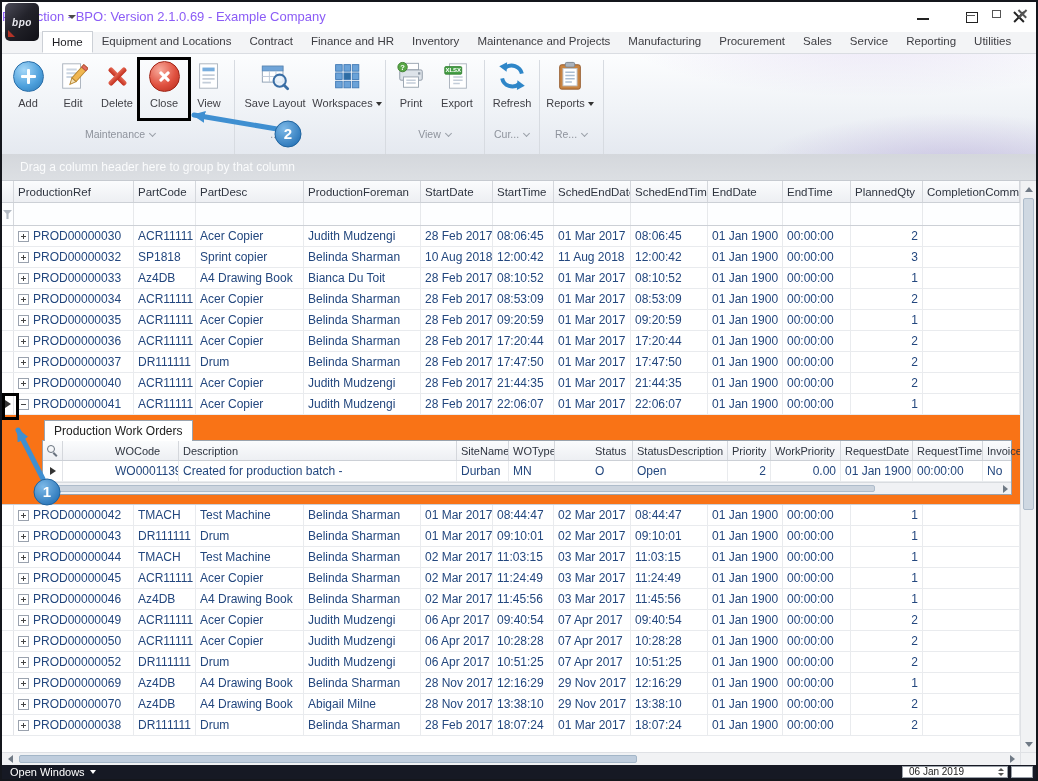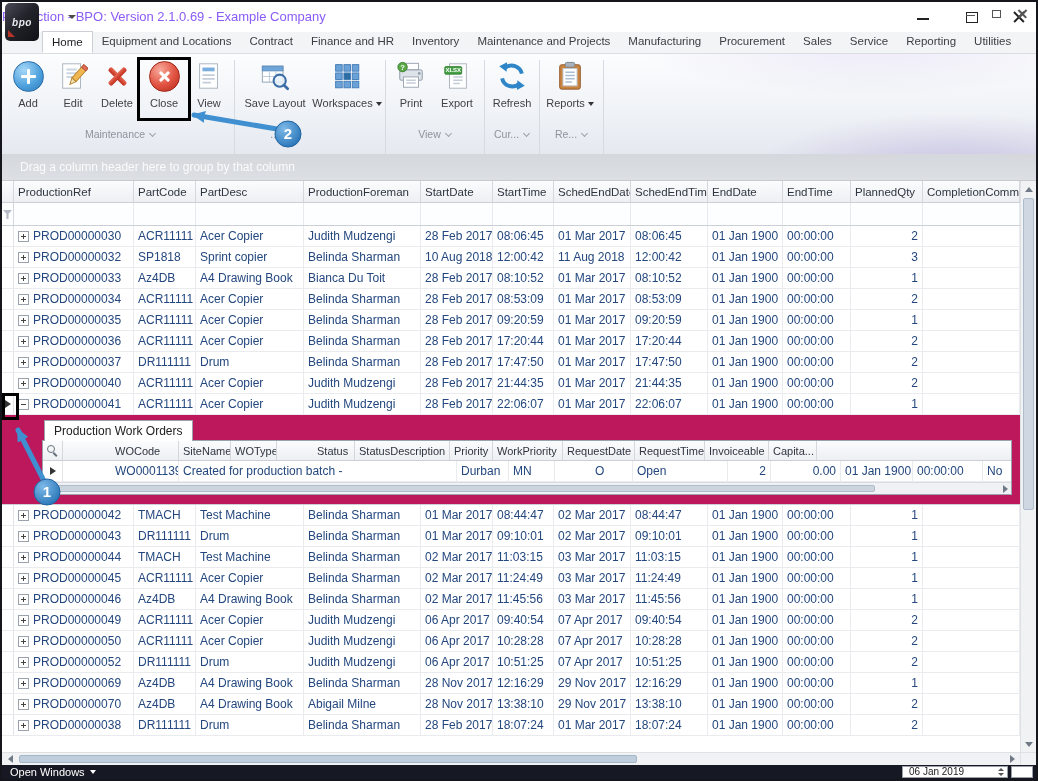--- a/index.html
+++ b/index.html
@@ -104,21 +104,21 @@
   .c0{width:120px;} .c1{width:62px;} .c2{width:108px;} .c3{width:117px;} .c4{width:72px;} .c5{width:61px;}
   .c6{width:77px;} .c7{width:77px;} .c8{width:75px;} .c9{width:68px;} .c10{width:72px;justify-content:flex-end;}
   .c11{width:97px;}
   
   .s0{width:68px;margin-left:48px;} .s1{width:278px;} .s2{width:52px;} .s3{width:46px;} .s4{width:42px;margin-left:36px;} .s5{width:95px;}
   .s6{width:43px;justify-content:flex-end;} .s7{width:70px;justify-content:flex-end;} .s8{width:72px;}
   .s9{width:70px;} .s10{width:64px;} .s11{width:48px;}
   .grid-filler{height:16px;background:#fff;}
 
   
-  .expanded{height:90px;box-sizing:border-box;border-bottom:1px solid #ccd0d6;background:#be185d;padding-top:4px;}
+  .expanded{height:90px;box-sizing:border-box;border-bottom:1px solid #ccd0d6;background:#f97316;padding-top:4px;}
   .subtab-strip{margin-left:40px;width:970px;height:22px;position:relative;box-sizing:border-box;
     border-bottom:1px solid #9aa3ad;}
   .subtab{position:absolute;left:2px;top:1px;height:21px;line-height:20px;box-sizing:border-box;background:#fff;
     border:1px solid #9aa3ad;border-bottom:none;padding:0 9px;font-size:12px;color:#222;}
   .subgrid{margin-left:40px;width:970px;box-sizing:border-box;background:#fff;
     border-left:1px solid #9aa3ad;border-right:1px solid #9aa3ad;border-bottom:1px solid #9aa3ad;}
   .sub-header{height:20px;}
   .sub-header .cell{font-size:11px;}
   .sub-rows .grid-row{width:968px;}
   .sub-hscroll{height:12px;background:#f0f1f4;border-top:1px solid #d9dce0;position:relative;box-sizing:border-box;}
@@ -742,20 +742,21 @@
       </div>
 
     <div class="expanded">
       <div class="subtab-strip">
         <span class="subtab">Production Work Orders</span>
       </div>
       <div class="subgrid">
         <div class="grid-header sub-header">
             <div class="sind hind search"></div>
             <div class="cell s0">WOCode</div>
+            <div class="cell s1">Description</div>
             <div class="cell s2">SiteName</div>
             <div class="cell s3">WOType</div>
             <div class="cell s4">Status</div>
             <div class="cell s5">StatusDescription</div>
             <div class="cell s6">Priority</div>
             <div class="cell s7">WorkPriority</div>
             <div class="cell s8">RequestDate</div>
             <div class="cell s9">RequestTime</div>
             <div class="cell s10">Invoiceable</div>
             <div class="cell s11">Capita...</div>

